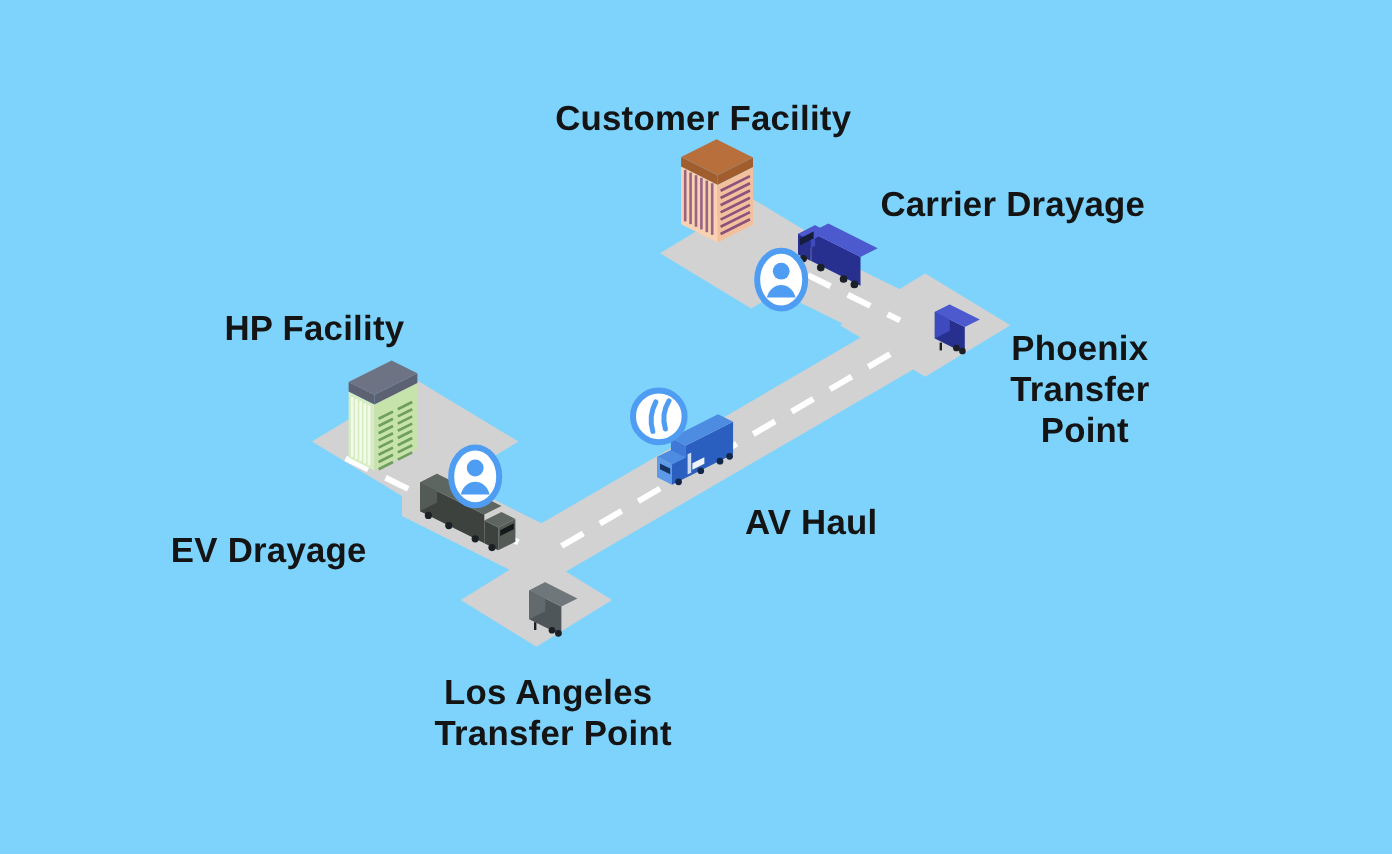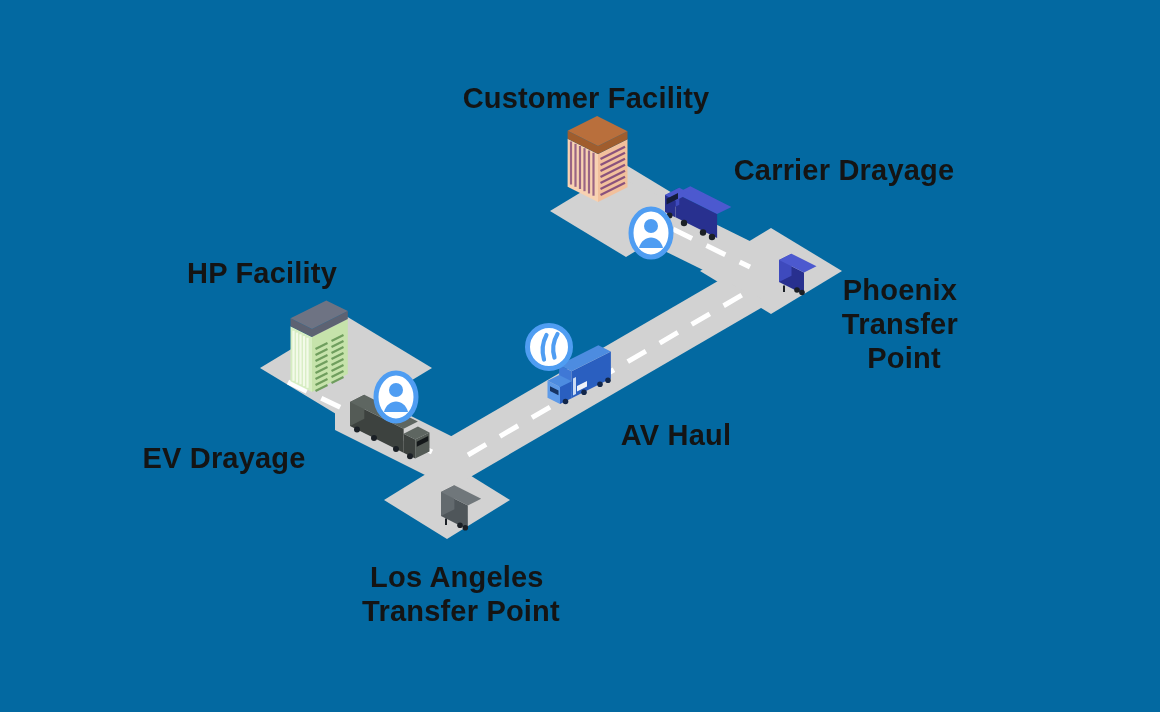--- a/index.html
+++ b/index.html
@@ -1,16 +1,16 @@
 <!DOCTYPE html>
 <html><head>
 <meta charset="utf-8">
 <style>
   html,body{margin:0;padding:0;background:#ffffff;}
-  .stage{position:relative;width:1160px;height:712px;background:#0369a1;overflow:hidden;
+  .stage{position:relative;width:1160px;height:712px;background:#7dd3fc;overflow:hidden;
          font-family:"Liberation Sans",sans-serif;}
   svg{display:block;}
   .lbl{font-family:"Liberation Sans",sans-serif;font-weight:700;font-size:29px;
        text-anchor:middle;letter-spacing:0.2px;}
   .dashline{fill:none;stroke-width:5;stroke-dasharray:21 16;}
   .winlines{fill:none;stroke-width:2.2;stroke-linecap:butt;}
   .wheel{fill:#1b2026;}
 </style>
 </head>
 <body>

